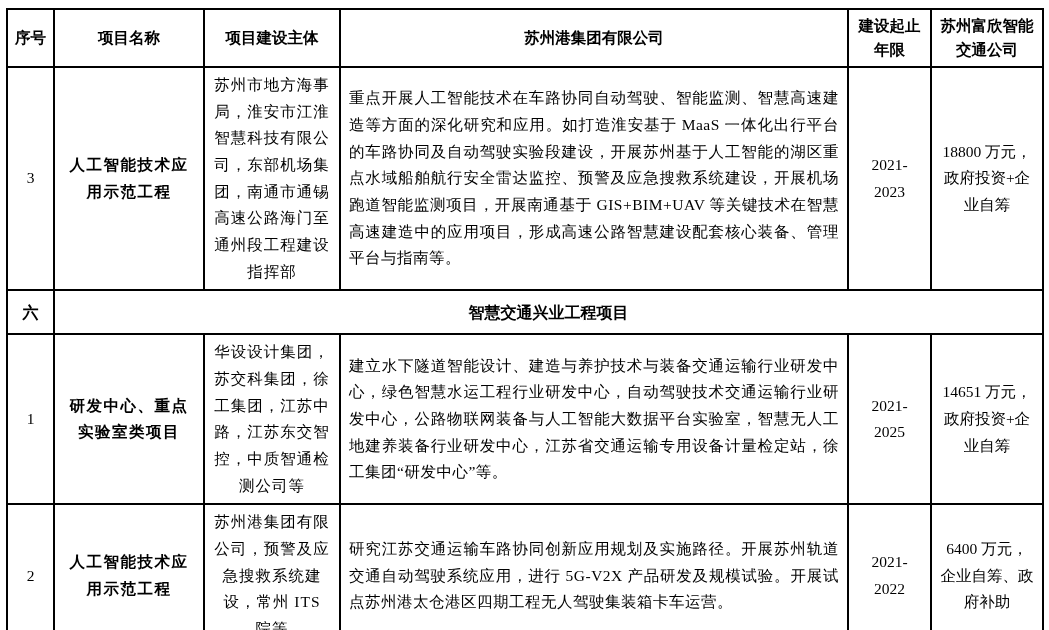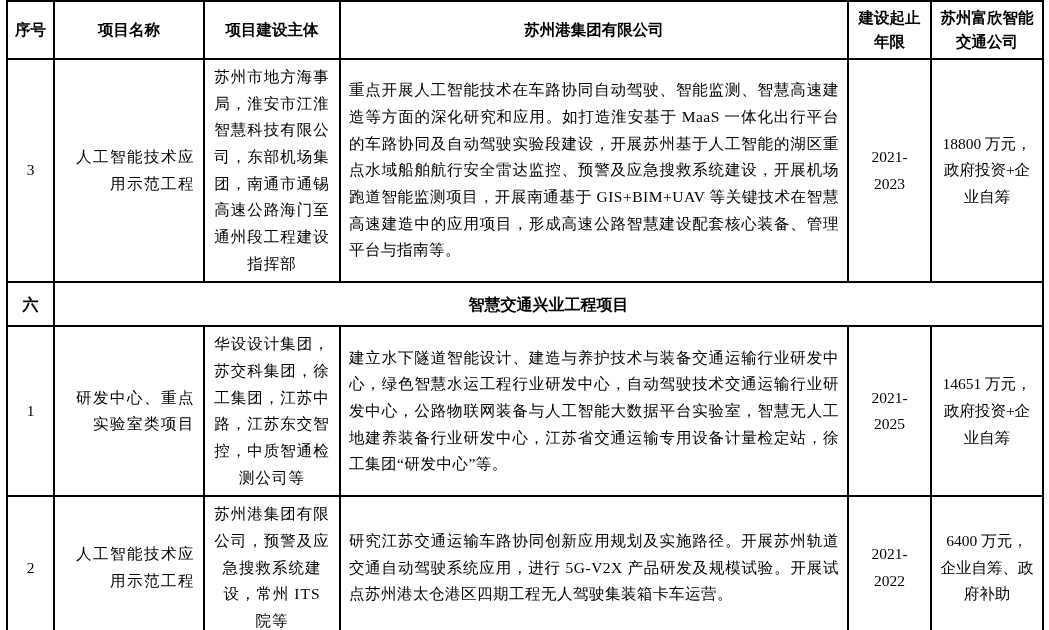--- a/index.html
+++ b/index.html
@@ -6,21 +6,21 @@
     margin: 0;
     padding: 0;
     background: #ffffff;
     color: #000000;
     font-family: "Liberation Serif", "DejaVu Serif", serif;
   }
   .page {
     width: 1049px;
     height: 630px;
     box-sizing: border-box;
-    padding: 0 6px;
+    padding: 8px 6px;
     background: #ffffff;
   }
   table.doc-table {
     border-collapse: collapse;
     table-layout: fixed;
     width: 1036px;
   }
   table.doc-table td, table.doc-table th {
     border: 2px solid #000000;
     vertical-align: middle;
@@ -53,23 +53,24 @@
   tr.r-sec  { height: 44px; }
   tr.r-b    { height: 142px; }
   tr.r-c    { height: 102px; }
   tr.r-d    { height: 82px; }
 
   td.cell-seq {
     text-align: center;
     font-size: 16px;
   }
   td.cell-name {
-    text-align: right;
+    text-align: center;
     letter-spacing: 1.5px;
     padding: 4px 6px;
+    font-weight: bold;
   }
   td.cell-builder {
     text-align: center;
     letter-spacing: 1px;
     padding: 4px 5px;
   }
   td.cell-content {
     text-align: justify;
     text-align-last: left;
     letter-spacing: 0.5px;

